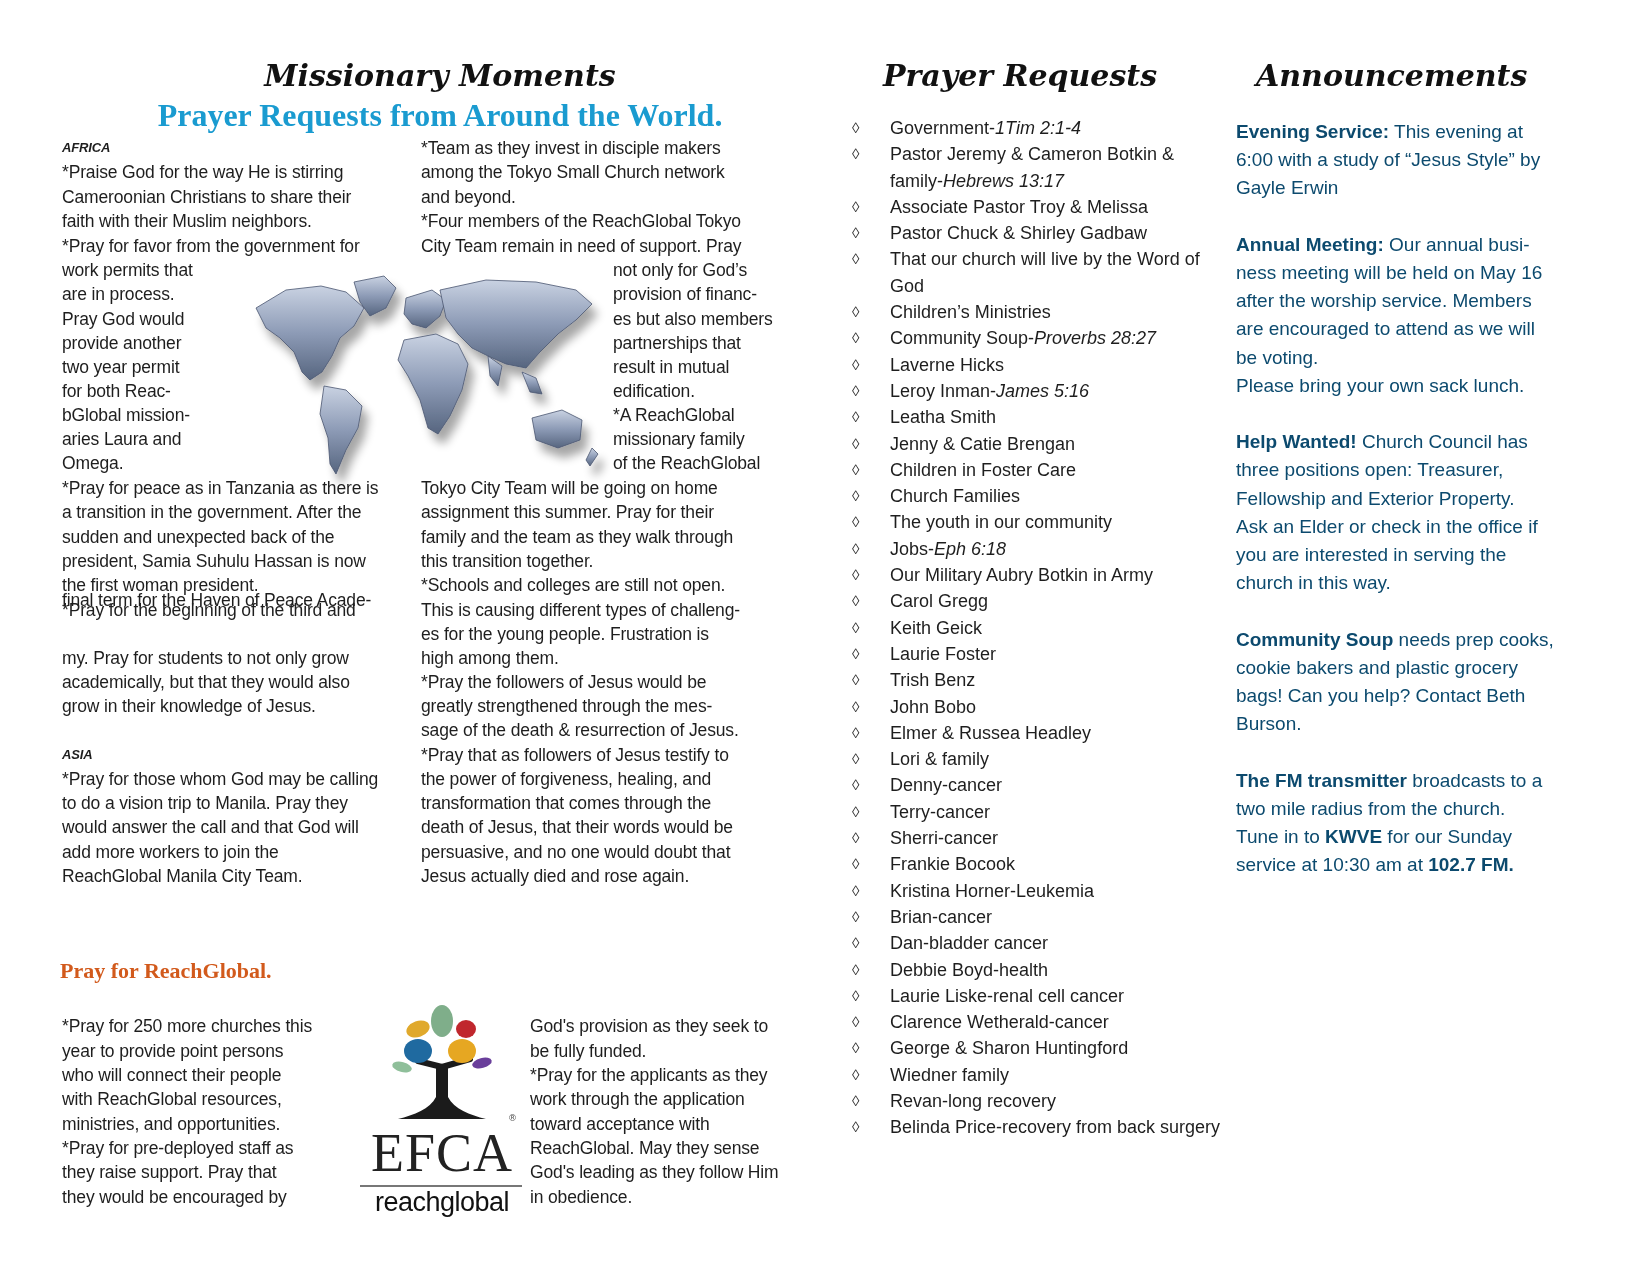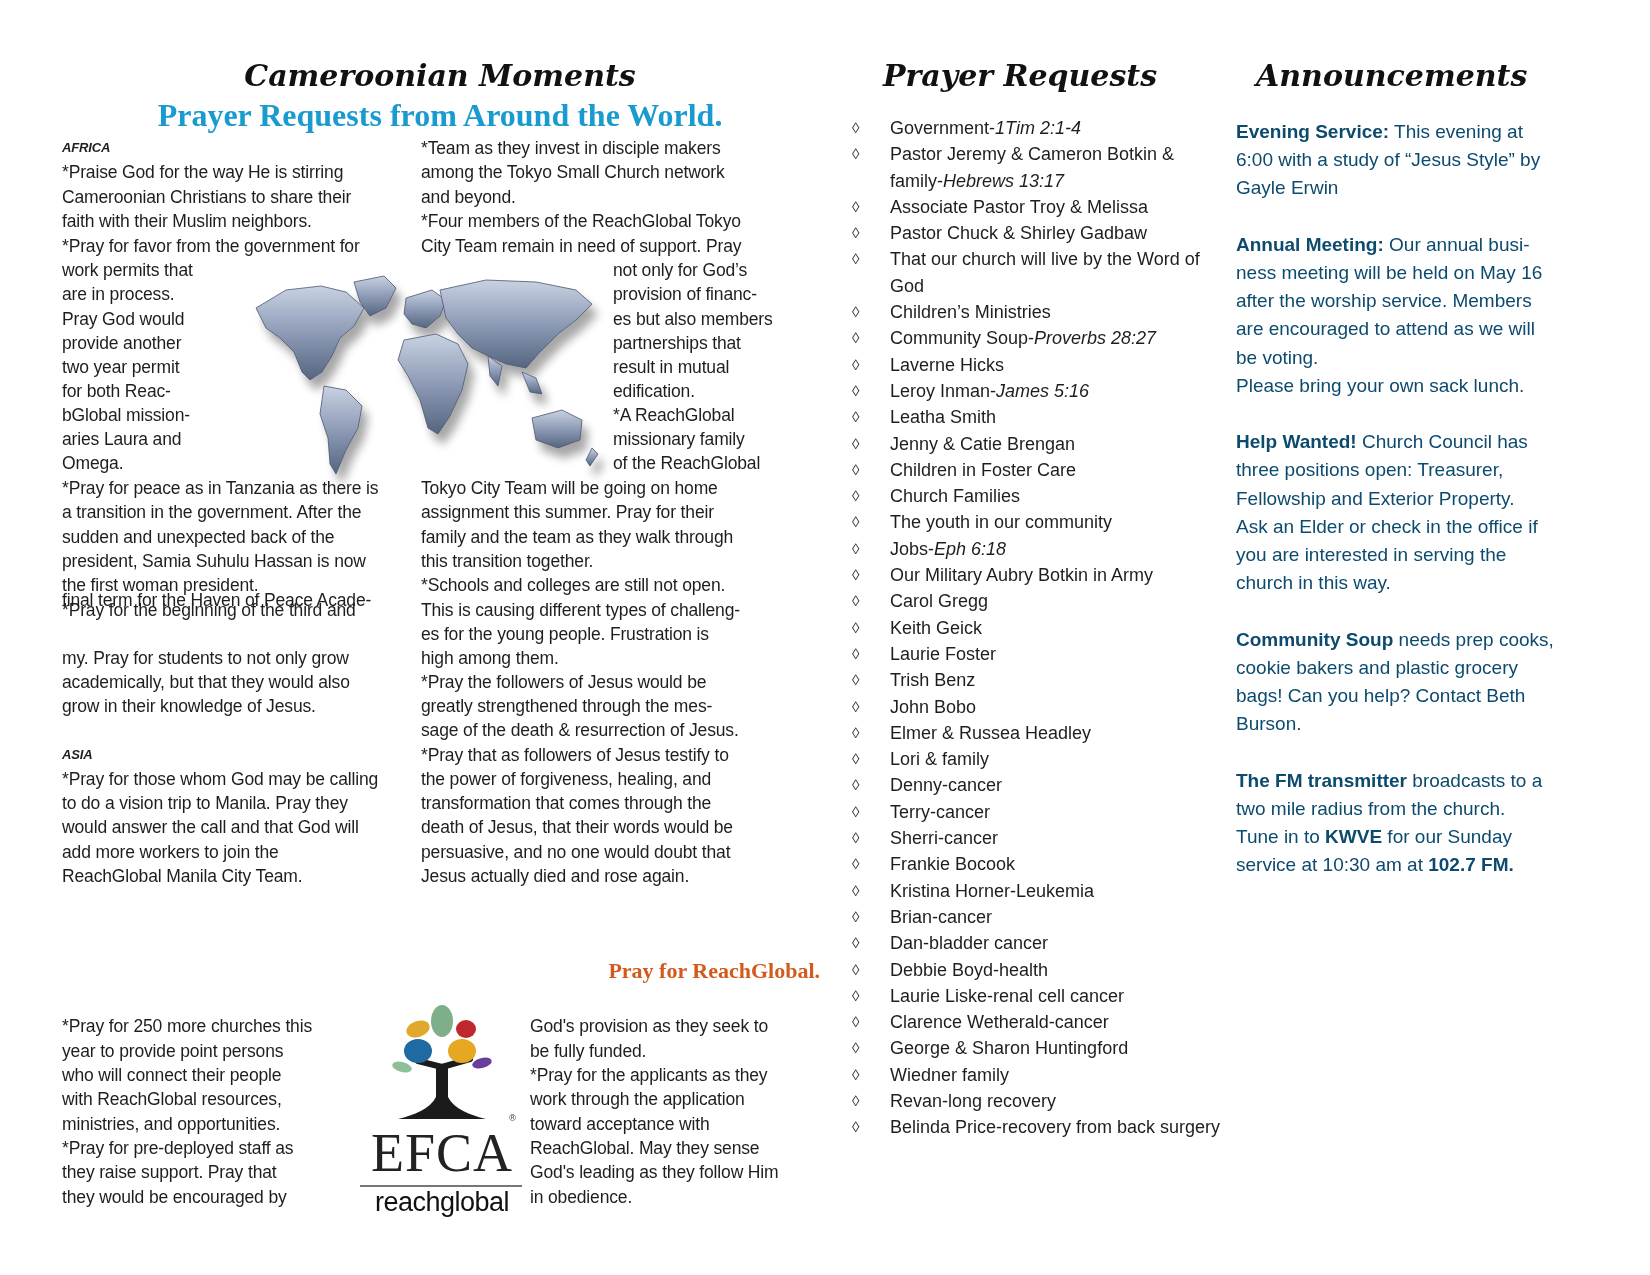--- a/index.html
+++ b/index.html
@@ -12,21 +12,21 @@
   
   #mm-title { position: absolute; left: 60px; top: 58px; width: 760px; text-align: center; font-size: 30px; }
   #mm-subtitle { position: absolute; left: 60px; top: 97px; width: 760px; text-align: center; font-size: 32px; color: #1a9bd0; }
 
   .body-text { font-family: "Liberation Sans", "DejaVu Sans", sans-serif; font-size: 17.5px; line-height: 25.2px; color: #1e1e1e; letter-spacing: -0.15px; }
   .line { position: absolute; white-space: nowrap; }
   .region-label { font-weight: bold; font-style: italic; font-size: 13px; }
 
   #world-map { position: absolute; left: 236px; top: 268px; width: 380px; height: 230px; }
 
-  #pr-reach-title { position: absolute; left: 60px; top: 958px; width: 760px; text-align: right; font-size: 22px; color: #d25a1c; }
+  #pr-reach-title { position: absolute; left: 60px; top: 958px; width: 760px; text-align: left; font-size: 22px; color: #d25a1c; }
 
   #efca-logo { position: absolute; left: 358px; top: 1005px; width: 168px; height: 210px; }
   #efca-logo .efca-text { position: absolute; left: 0; top: 118px; width: 168px; text-align: center; font-family: "Liberation Serif", "DejaVu Serif", serif; font-size: 54px; letter-spacing: 1px; color: #222; line-height: 60px; }
   #efca-logo .efca-rule { position: absolute; left: 2px; top: 180px; width: 162px; height: 2px; background: #777; }
   #efca-logo .reach-text { position: absolute; left: 0; top: 182px; width: 168px; text-align: center; font-family: "Liberation Sans", sans-serif; font-size: 27px; color: #111; letter-spacing: -0.5px; line-height: 30px; }
   #efca-logo .reg { position: absolute; left: 150px; top: 108px; font-size: 9px; color: #555; }
 
   
   #prayer-title { position: absolute; left: 860px; top: 58px; width: 320px; text-align: center; font-size: 30px; }
   #prayer-list { position: absolute; left: 850px; top: 115px; width: 380px; list-style: none; }
@@ -38,21 +38,21 @@
   
   #ann-title { position: absolute; left: 1236px; top: 58px; width: 330px; text-align: left; padding-left: 20px; font-size: 30px; }
   #ann-body { position: absolute; left: 1236px; top: 118px; width: 360px; font-family: "Liberation Sans", "DejaVu Sans", sans-serif; font-size: 19px; line-height: 28.2px; color: #0c4a6e; }
   .ann-block { margin-bottom: 28.2px; }
   .ann-block b { font-weight: bold; }
   .ann-line { display: block; white-space: nowrap; }
 </style>
 </head>
 <body>
 
-<div id="mm-title" class="serif-title">Cameroonian Moments</div>
+<div id="mm-title" class="serif-title">Missionary Moments</div>
 <div id="mm-subtitle" class="serif-sub">Prayer Requests from Around the World.</div>
 
 <div class="body-text">
   <div class="line region-label" style="left:62px; top:135px;">AFRICA</div>
   <div class="line" style="left:62px; top:160px;">*Praise God for the way He is stirring</div>
   <div class="line" style="left:62px; top:185px;"> Cameroonian Christians to share their</div>
   <div class="line" style="left:62px; top:209px;"> faith with their Muslim neighbors.</div>
   <div class="line" style="left:62px; top:234px;">*Pray for favor from the government for</div>
   <div class="line" style="left:62px; top:258px;"> work permits that</div>
   <div class="line" style="left:62px; top:282px;"> are in process.</div>

